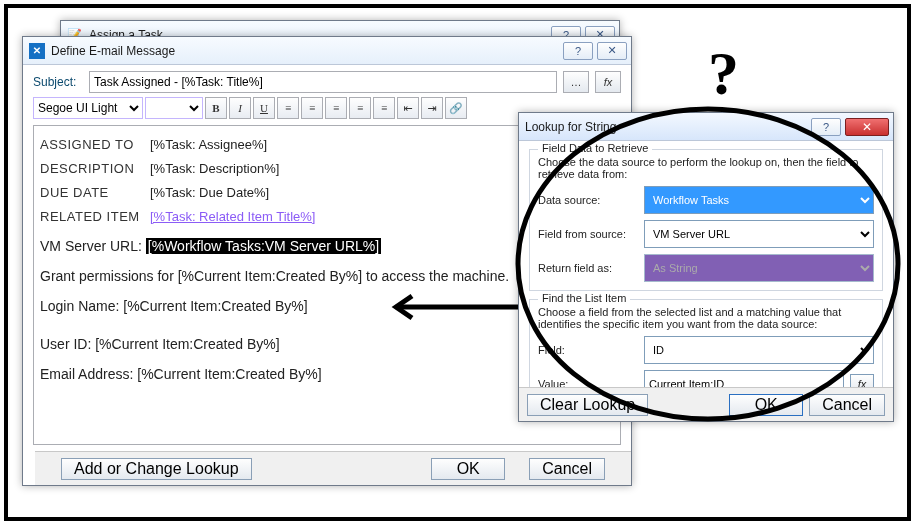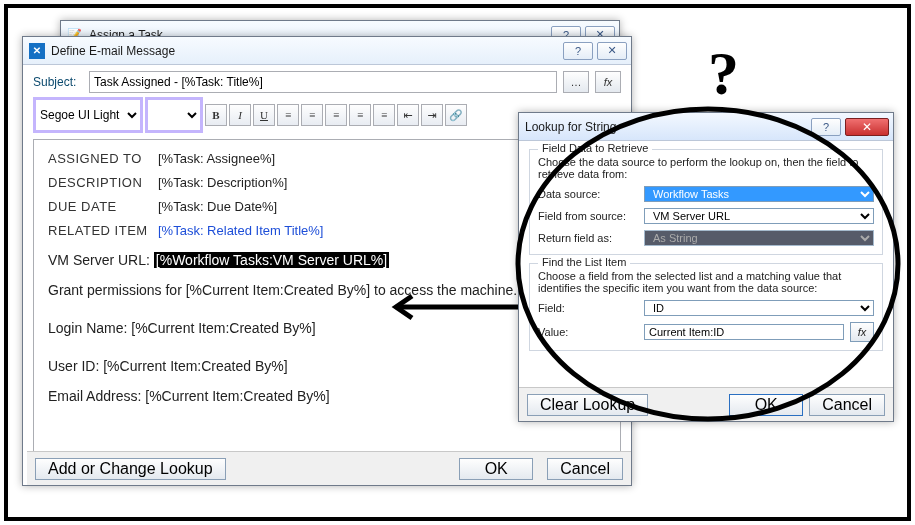--- a/index.html
+++ b/index.html
@@ -13,42 +13,42 @@
   .titlebar .btn { width:30px; height:18px; margin-right:4px; border:1px solid #8aa0c0; border-radius:2px; background:linear-gradient(#fefefe,#e4edf7); font-size:11px; display:flex; align-items:center; justify-content:center; color:#3c5a88; cursor:pointer; }
 
   .assign { top:12px; left:52px; width:560px; height:30px; z-index:1; }
   .email { top:28px; left:14px; width:610px; height:450px; z-index:2; }
   .email-body { padding:6px 10px; font-size:12px; color:#333; }
   .row { display:flex; align-items:center; margin-bottom:4px; gap:6px; }
   .row label { width:50px; font-size:12px; color:#0c4a6e; }
   .row input[type=text] { flex:1; height:22px; border:1px solid #abadb3; padding:0 4px; font-size:12px; }
   .sqbtn { width:26px; height:22px; border:1px solid #abadb3; background:linear-gradient(#fefefe,#e4e9ef); font-size:11px; display:flex; align-items:center; justify-content:center; cursor:pointer; }
   .toolbar { display:flex; align-items:center; gap:2px; margin-bottom:6px; }
-  .font-combo { height:36px; border:3px solid #c4b5fd; font-size:12px; background:#fff; }
+  .font-combo { height:22px; border:1px solid #c4b5fd; font-size:12px; background:#fff; }
   .tbtn { width:22px; height:22px; border:1px solid #abadb3; background:linear-gradient(#fefefe,#e8ecf2); font-size:11px; display:flex; align-items:center; justify-content:center; cursor:pointer; font-family:"Times New Roman",serif; }
-  .msg { border:1px solid #abadb3; height:320px; padding:10px 14px; font-size:14px; font-family:"Segoe UI Light","Segoe UI"; color:#222; overflow:hidden; font-weight:300; }
+  .msg { border:1px solid #abadb3; height:320px; padding:10px 6px; font-size:14px; font-family:"Segoe UI Light","Segoe UI"; color:#222; overflow:hidden; font-weight:300; }
   .msg .field { margin-bottom:8px; }
   .msg .lab { display:inline-block; width:110px; letter-spacing:.5px; font-size:13px; color:#333; }
   .msg .val { font-size:13px; }
-  .msg .link { color:#1d4ed8; cursor:pointer; }
+  .msg .link { color:#8b5cf6; text-decoration:underline; cursor:pointer; }
   .msg .hl { background:#000; color:#fff; padding:0 2px; }
-  .dlg-footer { position:absolute; bottom:0; left:4px; right:0; height:34px; background:#f0f0f0; border-top:1px solid #c8c8c8; display:flex; align-items:center; padding:0 8px; gap:14px; font-size:12px; }
+  .dlg-footer { position:absolute; bottom:0; left:12px; right:0; height:34px; background:#f0f0f0; border-top:1px solid #c8c8c8; display:flex; align-items:center; padding:0 26px; gap:24px; font-size:12px; }
   .btn-std { height:22px; padding:0 12px; border:1px solid #8a9fb6; background:linear-gradient(#fefefe,#e4e9ef); font-size:16px; display:flex; align-items:center; cursor:pointer; }
 
   .lookup { top:104px; left:510px; width:376px; height:310px; z-index:3; }
   .lookup .titlebar { background:linear-gradient(#f3f8ff,#d7e6fb); }
   .lookup .closebtn { width:44px; height:18px; background:linear-gradient(#f07070,#c93030); border:1px solid #7a1f1f; color:#fff; font-size:12px; display:flex; align-items:center; justify-content:center; border-radius:2px; margin-right:4px; cursor:pointer; }
   .lookup-body { padding:8px 10px; font-size:11px; color:#222; }
   .group { border:1px solid #cfd6e0; padding:6px 8px 8px; margin-bottom:8px; position:relative; }
   .group .legend { position:absolute; top:-8px; left:8px; background:#fff; padding:0 4px; font-size:11px; }
   .frow { display:flex; align-items:center; margin-top:6px; gap:6px;justify-content:flex-end; }
   .frow .flab { width:100px; font-size:11px; }
-  .combo { flex:1; height:16px; border:1px solid #7f9db9; font-size:11px; padding:0 4px; background:#fff; }
+  .combo { flex:1; height:28px; border:1px solid #7f9db9; font-size:11px; padding:0 4px; background:#fff; }
   .combo.sel { background:#3399ff; color:#fff; }
-  .combo.dis { background:#0f172a; color:#888; }
+  .combo.dis { background:#4c1d95; color:#888; }
   .fxbtn { width:24px; height:20px; border:1px solid #7f9db9; background:linear-gradient(#fefefe,#e4e9ef); font-size:11px; font-style:italic; display:flex; align-items:center; justify-content:center; cursor:pointer; }
   .lookup-footer { position:absolute; bottom:0; left:0; right:0; height:34px; background:#f0f0f0; border-top:1px solid #c8c8c8; display:flex; align-items:center; justify-content:space-between; padding:0 8px; }
   .lookup-footer .right { display:flex; gap:6px; }
   .btn-w { min-width:74px; justify-content:center; }
 
   .annot { position:absolute; z-index:5; pointer-events:none; }
 </style>
 </head>
 <body>
 
@@ -92,21 +92,21 @@
         <span class="tbtn">⇥</span>
         <span class="tbtn">🔗</span>
       </div>
       <div class="msg">
         <div class="field"><span class="lab">ASSIGNED TO</span><span class="val">[%Task: Assignee%]</span></div>
         <div class="field"><span class="lab">DESCRIPTION</span><span class="val">[%Task: Description%]</span></div>
         <div class="field"><span class="lab">DUE DATE</span><span class="val">[%Task: Due Date%]</span></div>
         <div class="field"><span class="lab">RELATED ITEM</span><span class="val link">[%Task: Related Item Title%]</span></div>
         <div class="field" style="margin-top:14px"><span>VM Server URL: </span><span class="hl">[%Workflow Tasks:VM Server URL%]</span></div>
         <div class="field" style="margin-top:14px"><span>Grant permissions for [%Current Item:Created By%] to access the machine.</span></div>
-        <div class="field" style="margin-top:22px"><span>Login Name: </span><span>[%Current Item:Created By%]</span></div>
+        <div class="field" style="margin-top:14px"><span>Login Name: </span><span>[%Current Item:Created By%]</span></div>
         <div class="field" style="margin-top:22px"><span>User ID: </span><span>[%Current Item:Created By%]</span></div>
         <div class="field" style="margin-top:14px"><span>Email Address: </span><span>[%Current Item:Created By%]</span></div>
       </div>
     </div>
     <div class="dlg-footer">
       <span class="btn-std">Add or Change Lookup</span>
       <span style="flex:1"></span>
       <span class="btn-std btn-w">OK</span>
       <span class="btn-std btn-w">Cancel</span>
     </div>

